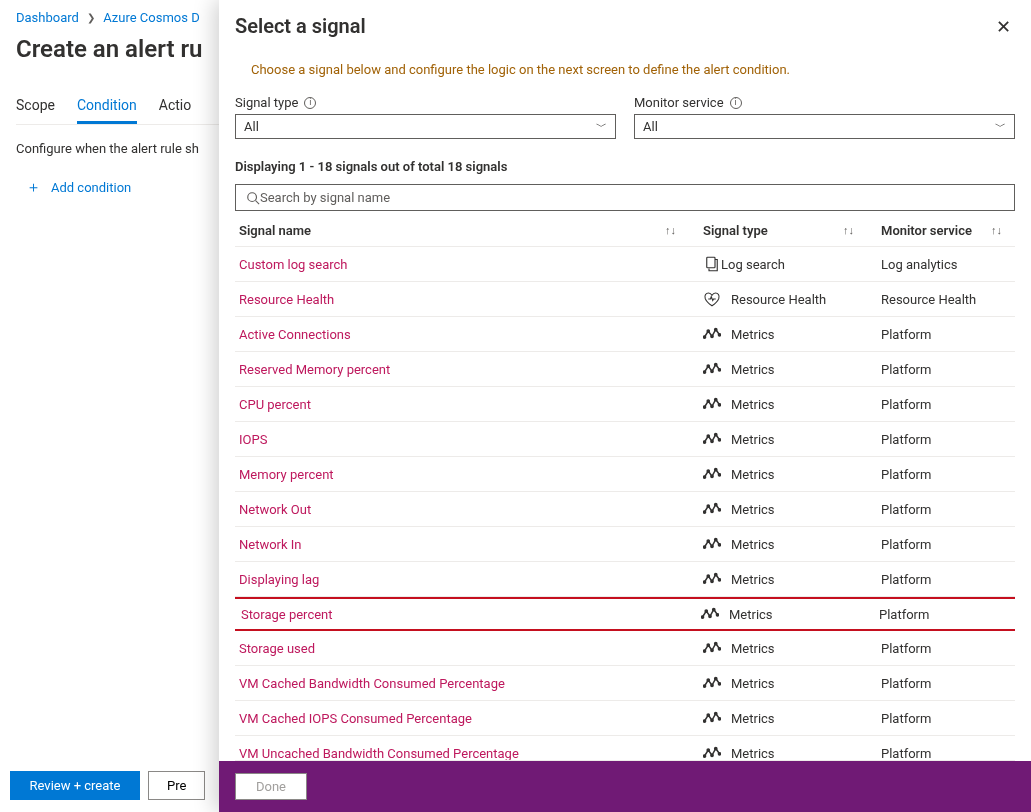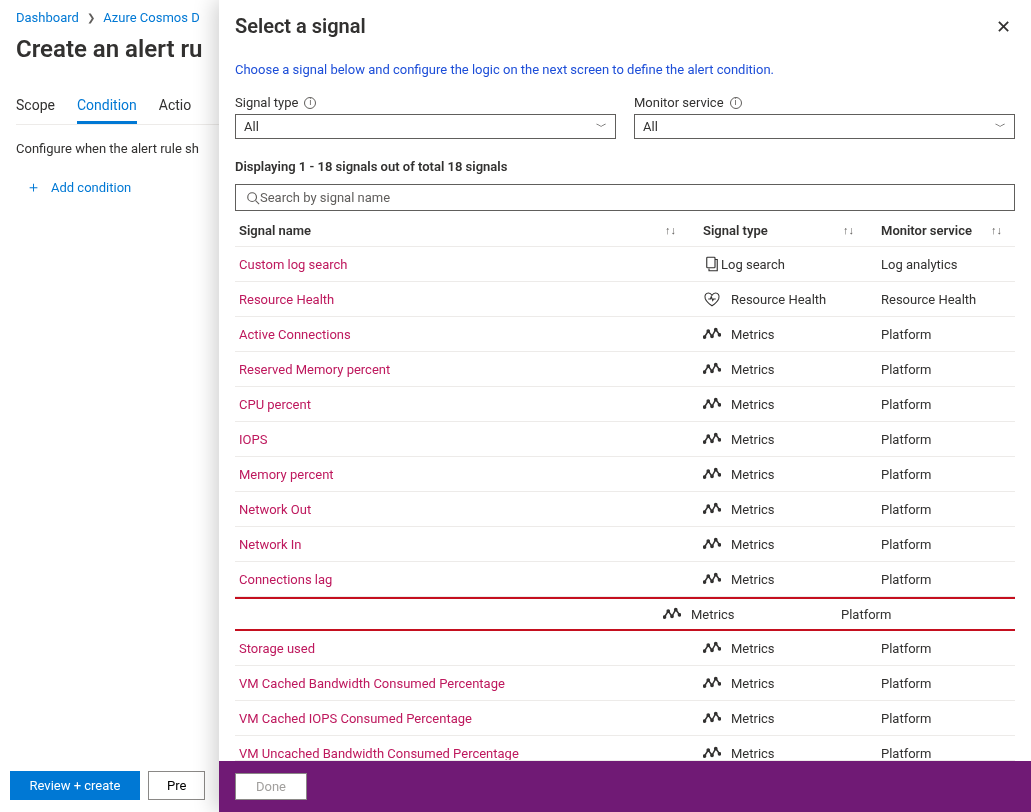--- a/index.html
+++ b/index.html
@@ -48,21 +48,21 @@
     background: #fff; box-shadow: -5px 0 20px rgba(0,0,0,0.18);
     display: flex; flex-direction: column;
   }
   .panel-header {
     display: flex; justify-content: space-between; align-items: flex-start;
     padding: 14px 16px 4px 16px;
   }
   .panel-title { font-size: 20px; font-weight: 600; }
   .close { cursor: pointer; font-size: 18px; color: #323130; line-height: 1; padding: 4px; }
   .panel-body { padding: 4px 16px 0 16px; flex: 1; display:flex; flex-direction:column; overflow:hidden;}
-  .desc { font-size: 13px; margin: 14px 0 18px 0; color: #1d4ed8; }
+  .desc { font-size: 13px; margin: 14px 0 18px 16px; color: #a16207; }
   .filters { display: flex; gap: 18px; }
   .filter { flex: 1; display: flex; flex-direction: column; gap: 4px; }
   .filter-label { font-size: 13px; display: flex; align-items: center; gap: 6px; }
   .info-icon {
     display:inline-flex; width:12px;height:12px;border:1px solid #605e5c;border-radius:50%;
     font-size:9px; color:#605e5c; align-items:center; justify-content:center; line-height:1;
   }
   .select {
     display: flex; justify-content: space-between; align-items: center;
     border: 1px solid #605e5c; padding: 4px 8px; font-size: 13px; cursor: pointer;
@@ -359,40 +359,41 @@
                 <circle cx="22" cy="9" r="1.5" fill="#323130"></circle>
               </svg>
             </span>
             <span class="typ">Metrics</span>
           </span>
           <span></span>
           <span class="svc">Platform</span>
           <span></span>
         </div>
         <div class="row">
-          <span class="name">Connections lag</span>
+          <span class="name">Displaying lag</span>
           <span></span>
           <span style="display:flex;align-items:center;gap:10px">
             <span class="type-icon">
               <svg width="18" height="14" viewBox="0 0 24 16" fill="none" stroke="#323130" stroke-width="2">
                 <path d="M2 12 L7 4 L12 11 L17 2 L22 9"></path>
                 <circle cx="2" cy="12" r="1.5" fill="#323130"></circle>
                 <circle cx="7" cy="4" r="1.5" fill="#323130"></circle>
                 <circle cx="12" cy="11" r="1.5" fill="#323130"></circle>
                 <circle cx="17" cy="2" r="1.5" fill="#323130"></circle>
                 <circle cx="22" cy="9" r="1.5" fill="#323130"></circle>
               </svg>
             </span>
             <span class="typ">Metrics</span>
           </span>
           <span></span>
           <span class="svc">Platform</span>
           <span></span>
         </div>
         <div class="row hl">
+          <span class="name">Storage percent</span>
           <span></span>
           <span style="display:flex;align-items:center;gap:10px">
             <span class="type-icon">
               <svg width="18" height="14" viewBox="0 0 24 16" fill="none" stroke="#323130" stroke-width="2">
                 <path d="M2 12 L7 4 L12 11 L17 2 L22 9"></path>
                 <circle cx="2" cy="12" r="1.5" fill="#323130"></circle>
                 <circle cx="7" cy="4" r="1.5" fill="#323130"></circle>
                 <circle cx="12" cy="11" r="1.5" fill="#323130"></circle>
                 <circle cx="17" cy="2" r="1.5" fill="#323130"></circle>
                 <circle cx="22" cy="9" r="1.5" fill="#323130"></circle>

